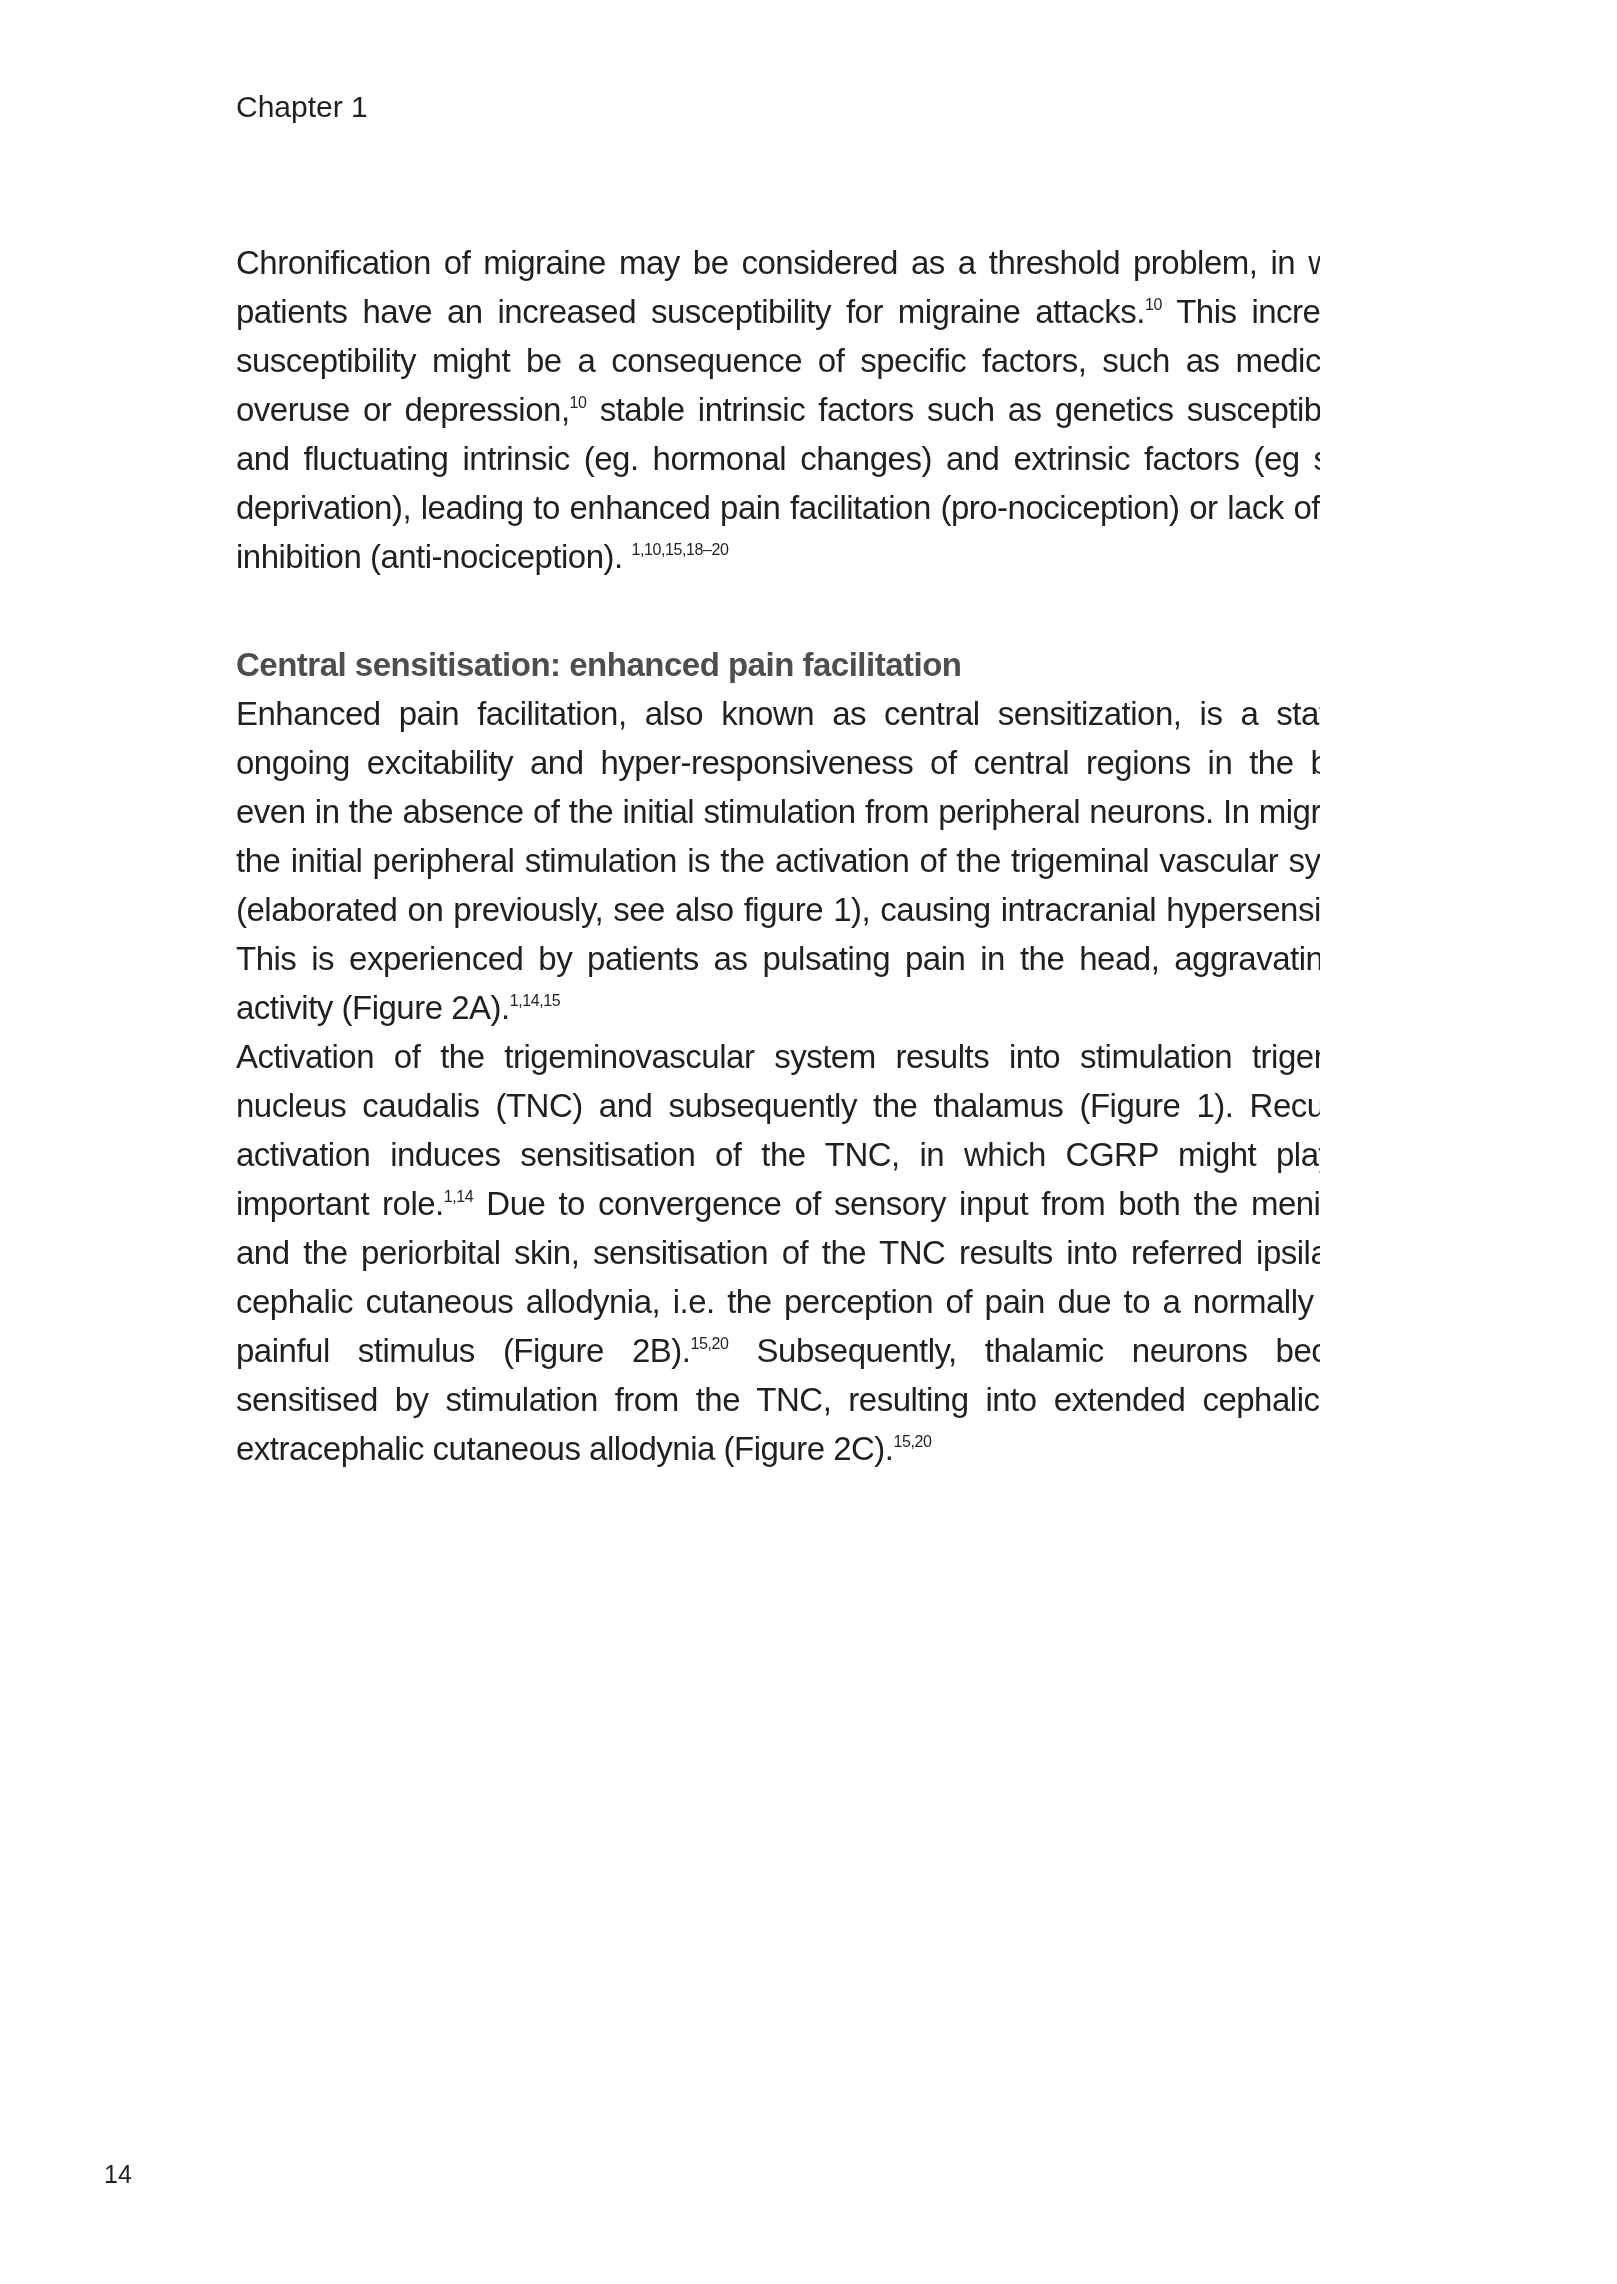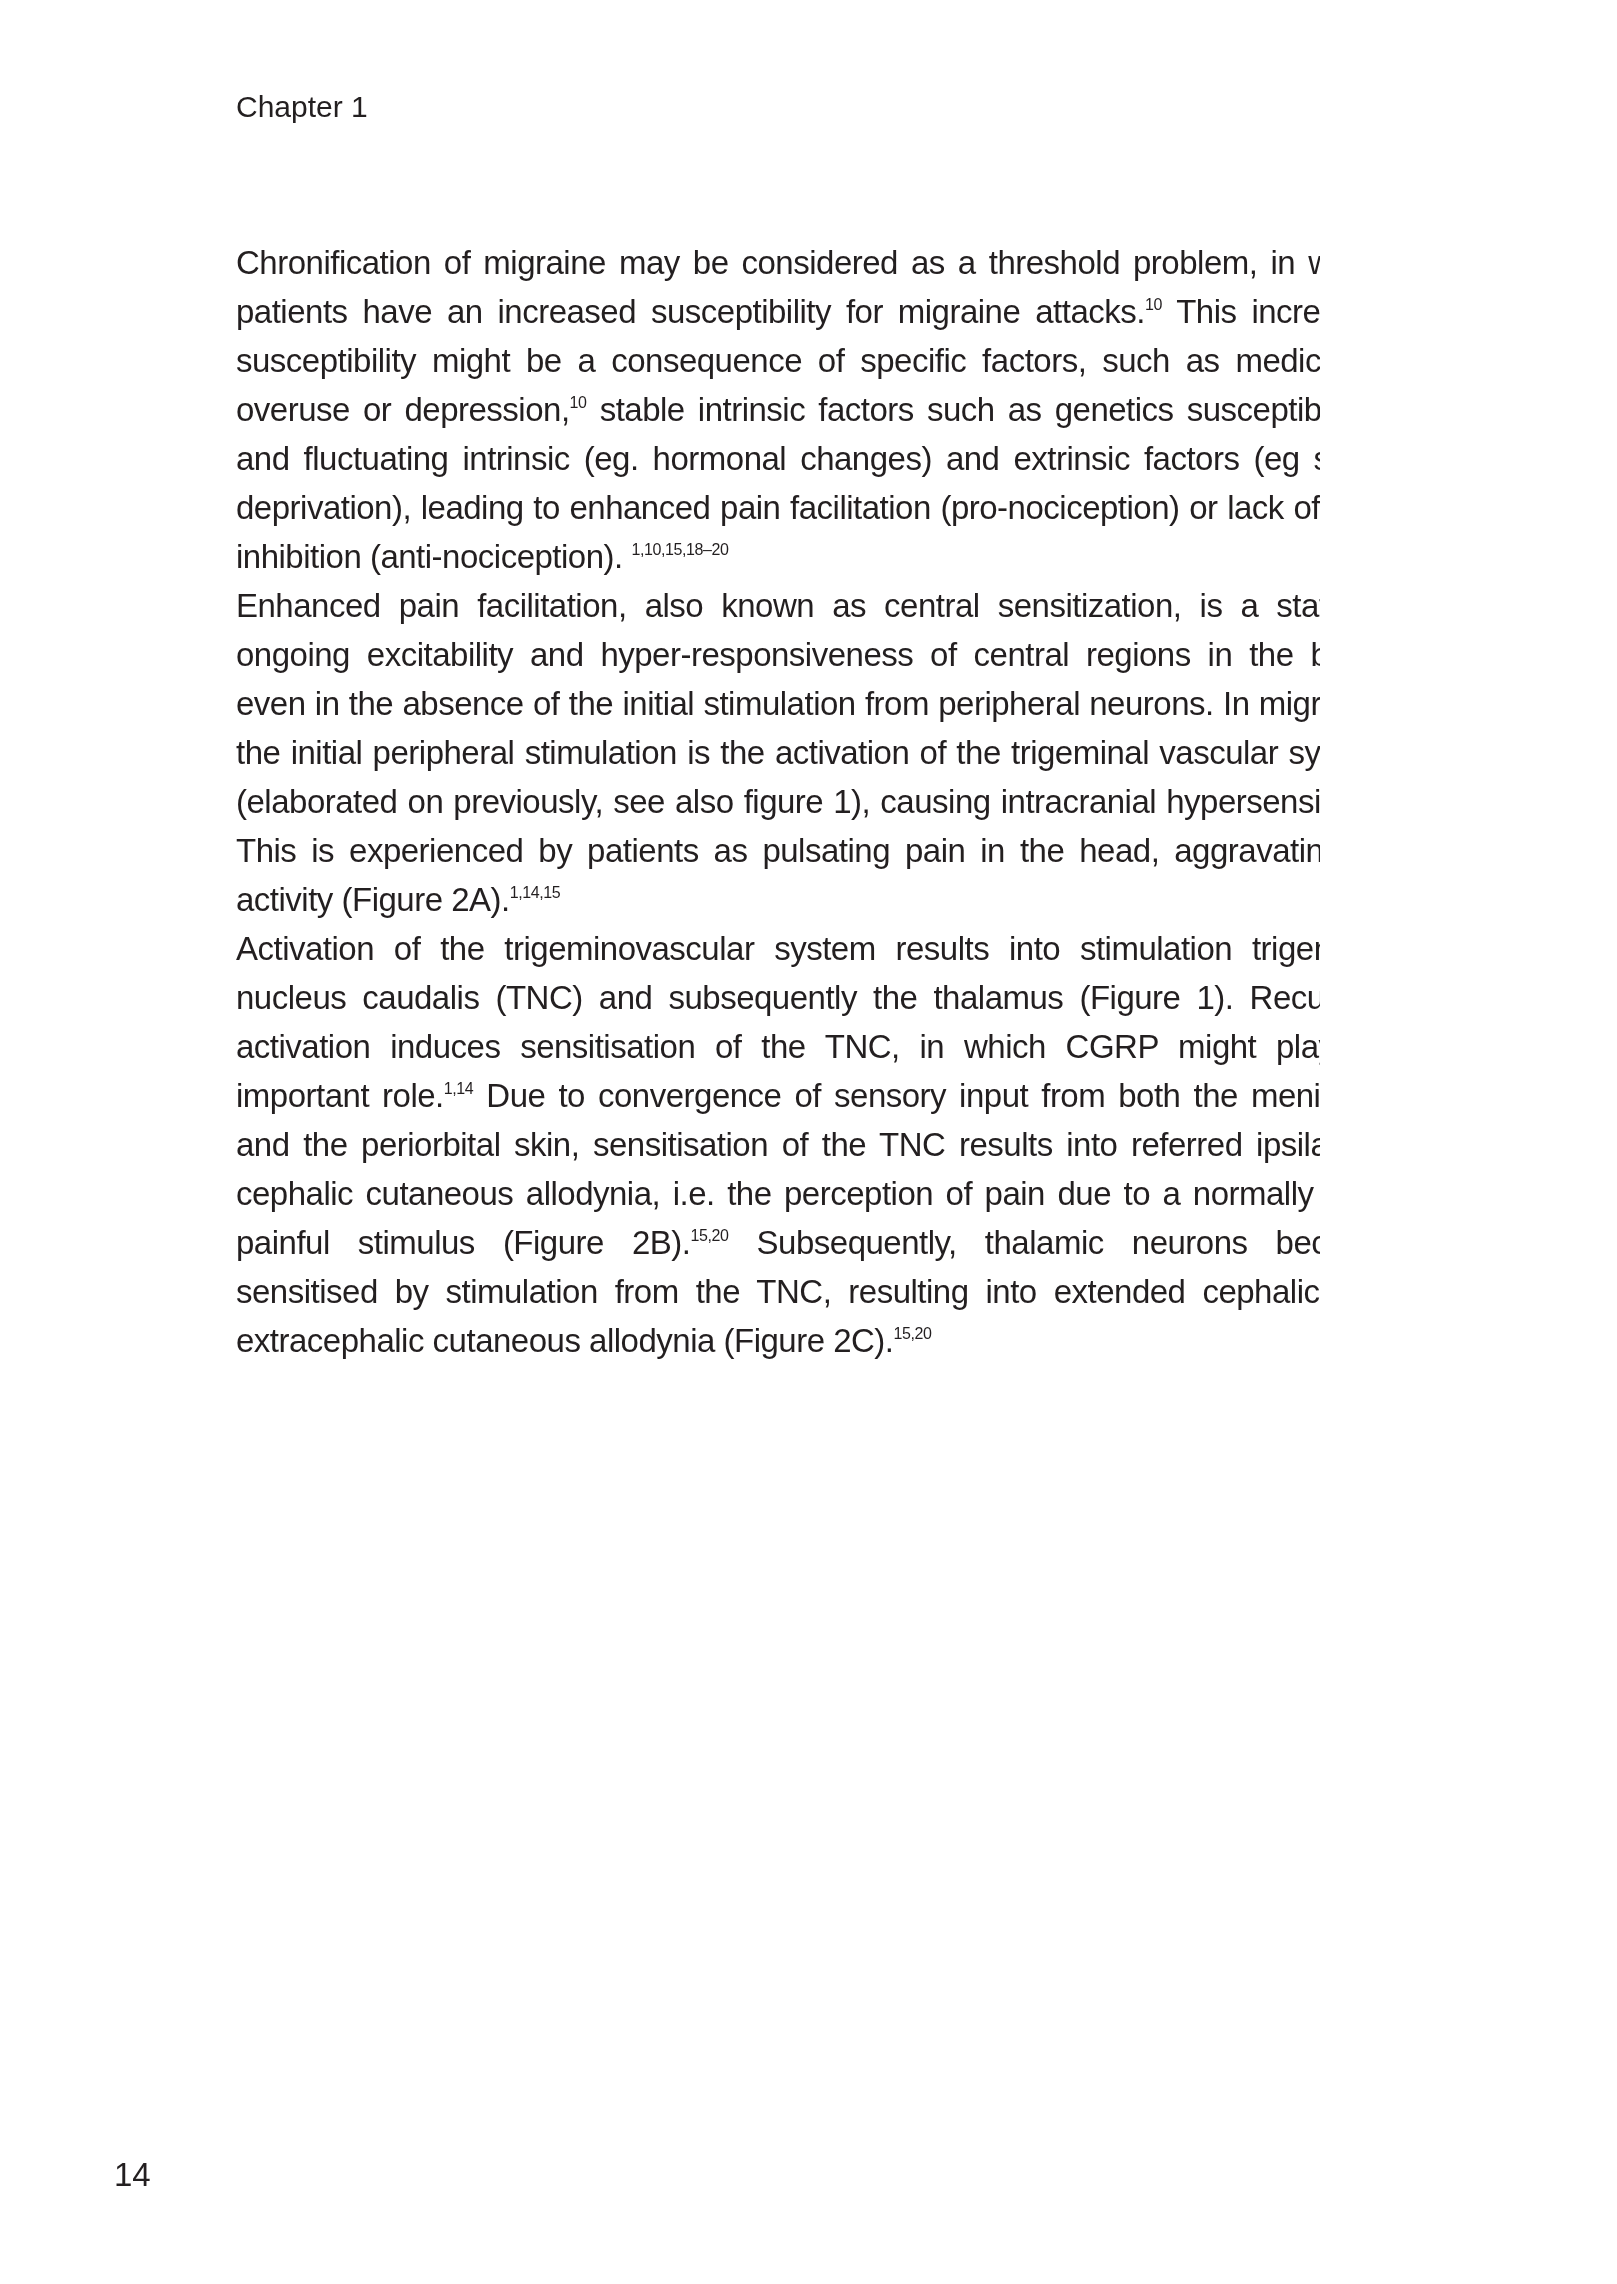--- a/index.html
+++ b/index.html
@@ -51,38 +51,39 @@
   sup {
     font-size: 16px;
     line-height: 0;
     vertical-align: baseline;
     position: relative;
     top: -13px;
     letter-spacing: -0.4px;
   }
   .page-number {
     position: absolute;
-    left: 114px;
+    left: 104px;
     top: 2156px;
-    font-size: 33px;
+    font-size: 25px;
     line-height: 37px;
     color: #231f20;
   }
 </style>
 </head>
 <body>
 
 <div class="page">
 
   <div class="running-header">Chapter 1</div>
 
   <main class="content">
 
     <p class="body-par">Chronification of migraine may be considered as a threshold problem, in which patients have an increased susceptibility for migraine attacks.<sup>10</sup> This increased susceptibility might be a consequence of specific factors, such as medication overuse or depression,<sup>10</sup> stable intrinsic factors such as genetics susceptibility,<sup>17</sup> and fluctuating intrinsic (eg. hormonal changes) and extrinsic factors (eg sleep deprivation), leading to enhanced pain facilitation (pro-nociception) or lack of pain inhibition (anti-nociception). <sup>1,10,15,18–20</sup></p>
 
+    <h2 class="section-heading">Central sensitisation: enhanced pain facilitation</h2>
 
     <p class="body-par">Enhanced pain facilitation, also known as central sensitization, is a state of ongoing excitability and hyper-responsiveness of central regions in the brain, even in the absence of the initial stimulation from peripheral neurons. In migraine, the initial peripheral stimulation is the activation of the trigeminal vascular system (elaborated on previously, see also figure 1), causing intracranial hypersensitivity. This is experienced by patients as pulsating pain in the head, aggravating by activity (Figure 2A).<sup>1,14,15</sup></p>
 
     <p class="body-par">Activation of the trigeminovascular system results into stimulation trigeminal nucleus caudalis (TNC) and subsequently the thalamus (Figure 1). Recurrent activation induces sensitisation of the TNC, in which CGRP might play an important role.<sup>1,14</sup> Due to convergence of sensory input from both the meninges and the periorbital skin, sensitisation of the TNC results into referred ipsilateral cephalic cutaneous allodynia, i.e. the perception of pain due to a normally non-painful stimulus (Figure 2B).<sup>15,20</sup> Subsequently, thalamic neurons become sensitised by stimulation from the TNC, resulting into extended cephalic and extracephalic cutaneous allodynia (Figure 2C).<sup>15,20</sup></p>
 
   </main>
 
   <div class="page-number">14</div>
 
 </div>

